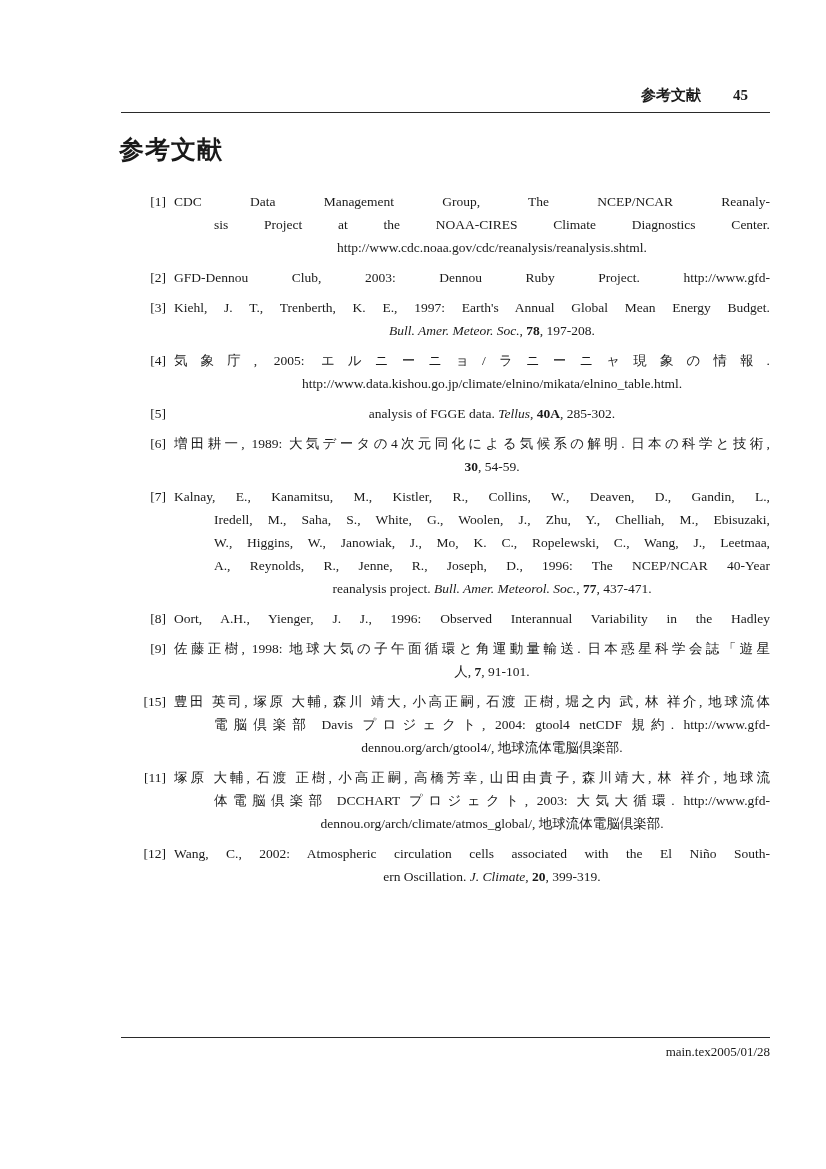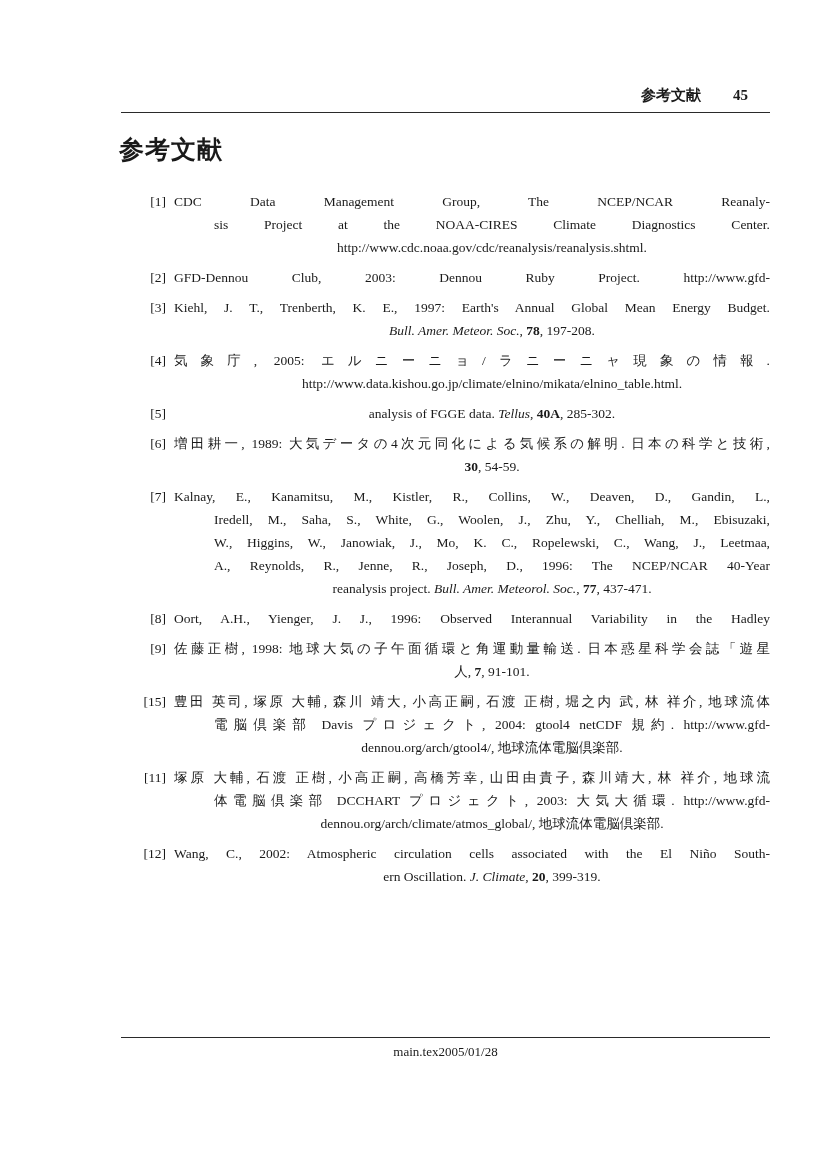--- a/index.html
+++ b/index.html
@@ -46,21 +46,21 @@
   .ref-line.just { text-align:justify; text-align-last:justify; }
   .it { font-style:italic; }
   .bf { font-weight:bold; }
   
   .footer-rule {
     position:absolute; left:121px; top:1037px; width:649px; height:1px;
     background:#2a2a2a;
   }
   .running-footer {
     position:absolute; left:121px; top:1044px; width:649px;
-    display:flex; justify-content:center;
+    display:flex; justify-content:flex-end;
     font-size:13px;
   }
 </style>
 </head>
 <body>
 
 <div class="page">
 
   <div class="running-header">
     <span class="rh-section">参考文献</span>

